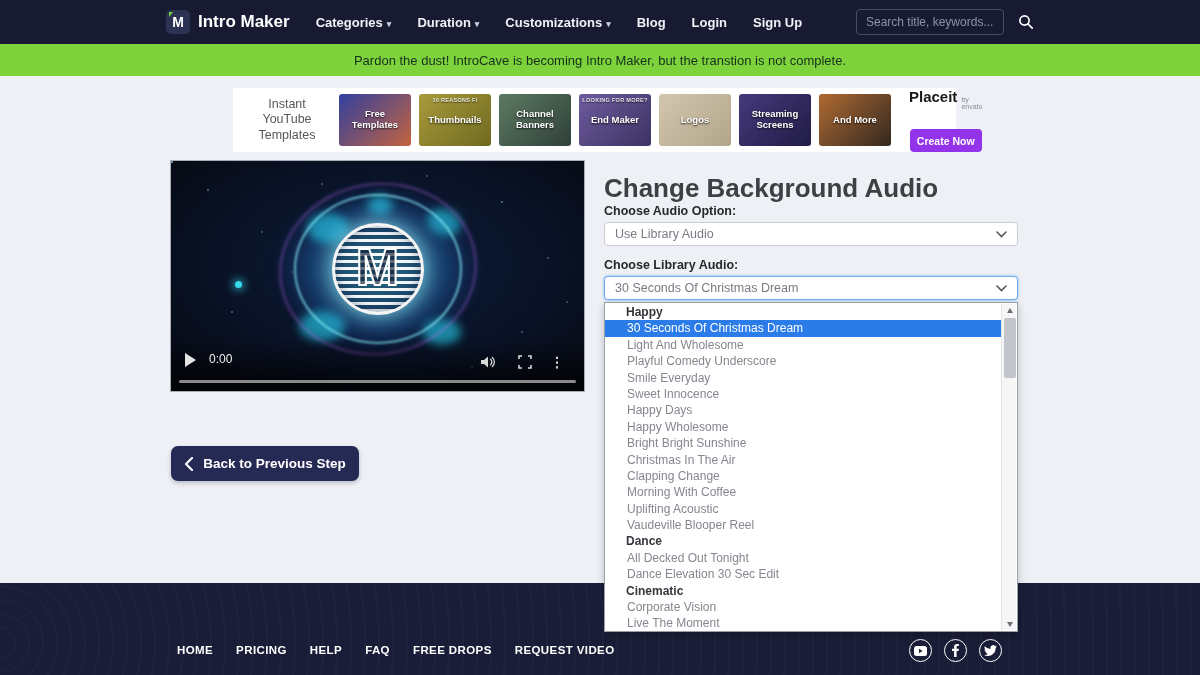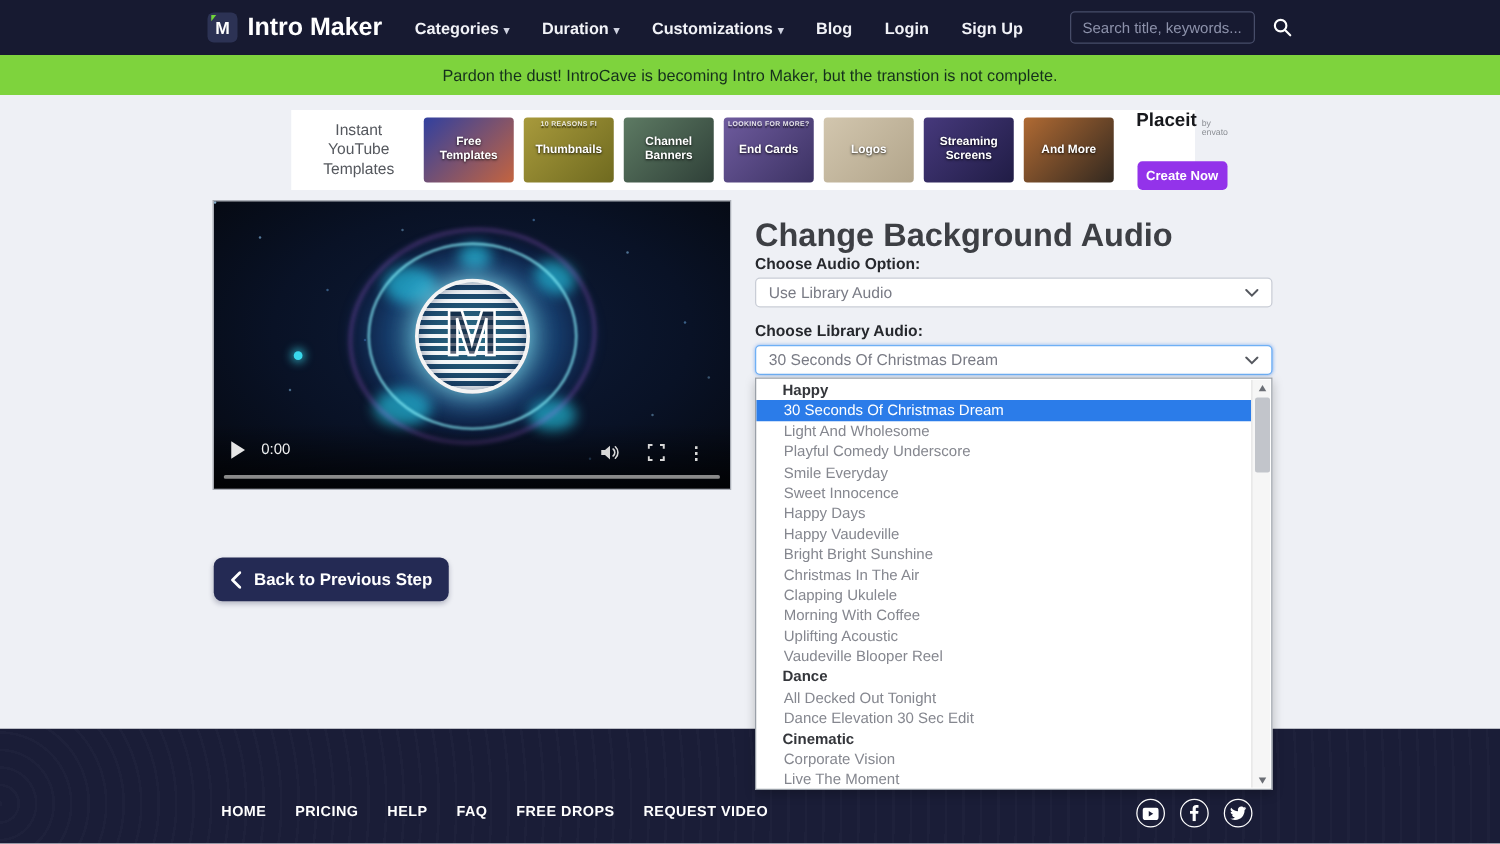--- a/index.html
+++ b/index.html
@@ -5,21 +5,21 @@
   * { box-sizing: border-box; margin: 0; padding: 0; }
   html,body { width:1200px; height:675px; }
   body { font-family:"Liberation Sans", sans-serif; background:#eef0f5; overflow:hidden; }
   .page { position:relative; width:1200px; height:675px; background:#eef0f5; overflow:hidden; }
 
   
   .navbar { position:absolute; top:0; left:0; width:1200px; height:44px; background:#171a31; display:flex; align-items:center; padding:0 166px; z-index:30; }
   .logo-badge { width:24px; height:24px; border-radius:5px; background:#2c3254; position:relative; display:flex; align-items:center; justify-content:center; margin-right:8px; flex:0 0 auto; }
   .logo-badge .m { color:#fff; font-weight:800; font-size:14px; line-height:1; }
   .logo-badge .leaf { position:absolute; top:2px; left:3px; width:0; height:0; border-left:4px solid #6fd43a; border-bottom:5px solid transparent; }
-  .brand { color:#fff; font-weight:800; font-size:20px; margin-right:26px; white-space:nowrap; }
+  .brand { color:#fff; font-weight:800; font-size:17px; margin-right:26px; white-space:nowrap; }
   .nav-link { color:#f1f2f7; font-size:13px; font-weight:600; margin-right:26px; white-space:nowrap; cursor:pointer; }
   .nav-link .caret { font-size:9px; margin-left:4px; color:#cfd2e0; }
   .nav-search { margin-left:auto; display:flex; align-items:center; }
   .search-input { width:148px; height:26px; background:transparent; border:1px solid #474d69; border-radius:4px; color:#cfd3e2; font-size:12px; padding:0 9px; outline:none; font-family:"Liberation Sans",sans-serif; }
   .search-input::placeholder { color:#8d92ab; }
   .search-btn { margin-left:14px; display:flex; align-items:center; cursor:pointer; }
 
   
   .banner { position:absolute; top:44px; left:0; width:1200px; height:32px; background:#7ed33d; display:flex; align-items:center; justify-content:center; z-index:29; }
   .banner-text { color:#15301c; font-size:13px; font-weight:400; }
@@ -145,21 +145,21 @@
         </div>
         <div class="tile" style="background: linear-gradient(135deg, rgb(168, 154, 60), rgb(111, 106, 31));">
           <span class="tile-top">10 REASONS FI</span>
           <span class="tile-label">Thumbnails</span>
         </div>
         <div class="tile" style="background: linear-gradient(135deg, rgb(93, 122, 99), rgb(47, 64, 56));">
           <span class="tile-label">Channel Banners</span>
         </div>
         <div class="tile" style="background: linear-gradient(135deg, rgb(110, 91, 158), rgb(60, 50, 99));">
           <span class="tile-top">LOOKING FOR MORE?</span>
-          <span class="tile-label">End Cards</span>
+          <span class="tile-label">End Maker</span>
         </div>
         <div class="tile" style="background: linear-gradient(135deg, rgb(210, 198, 174), rgb(178, 165, 139));">
           <span class="tile-label">Logos</span>
         </div>
         <div class="tile" style="background: linear-gradient(135deg, rgb(70, 57, 124), rgb(32, 28, 69));">
           <span class="tile-label">Streaming Screens</span>
         </div>
         <div class="tile" style="background: linear-gradient(135deg, rgb(176, 106, 51), rgb(50, 40, 31));">
           <span class="tile-label">And More</span>
         </div>
@@ -228,24 +228,24 @@
 
   <div class="dropdown">
     <div class="dd-rows" id="dd-rows">
         <div class="dd-header">Happy</div>
         <div class="dd-item selected">30 Seconds Of Christmas Dream</div>
         <div class="dd-item">Light And Wholesome</div>
         <div class="dd-item">Playful Comedy Underscore</div>
         <div class="dd-item">Smile Everyday</div>
         <div class="dd-item">Sweet Innocence</div>
         <div class="dd-item">Happy Days</div>
-        <div class="dd-item">Happy Vaudeville</div>
+        <div class="dd-item">Happy Wholesome</div>
         <div class="dd-item">Bright Bright Sunshine</div>
         <div class="dd-item">Christmas In The Air</div>
-        <div class="dd-item">Clapping Ukulele</div>
+        <div class="dd-item">Clapping Change</div>
         <div class="dd-item">Morning With Coffee</div>
         <div class="dd-item">Uplifting Acoustic</div>
         <div class="dd-item">Vaudeville Blooper Reel</div>
         <div class="dd-header">Dance</div>
         <div class="dd-item">All Decked Out Tonight</div>
         <div class="dd-item">Dance Elevation 30 Sec Edit</div>
         <div class="dd-header">Cinematic</div>
         <div class="dd-item">Corporate Vision</div>
         <div class="dd-item">Live The Moment</div>
       </div>

